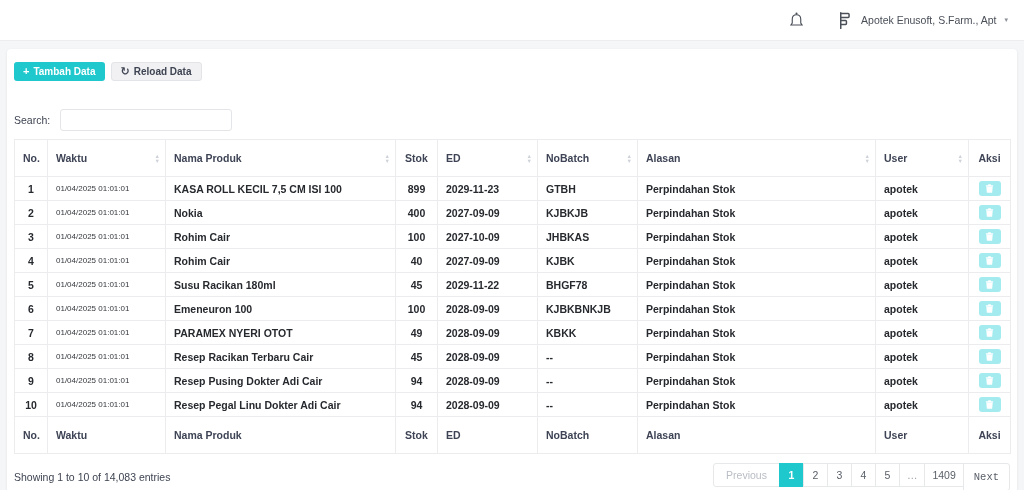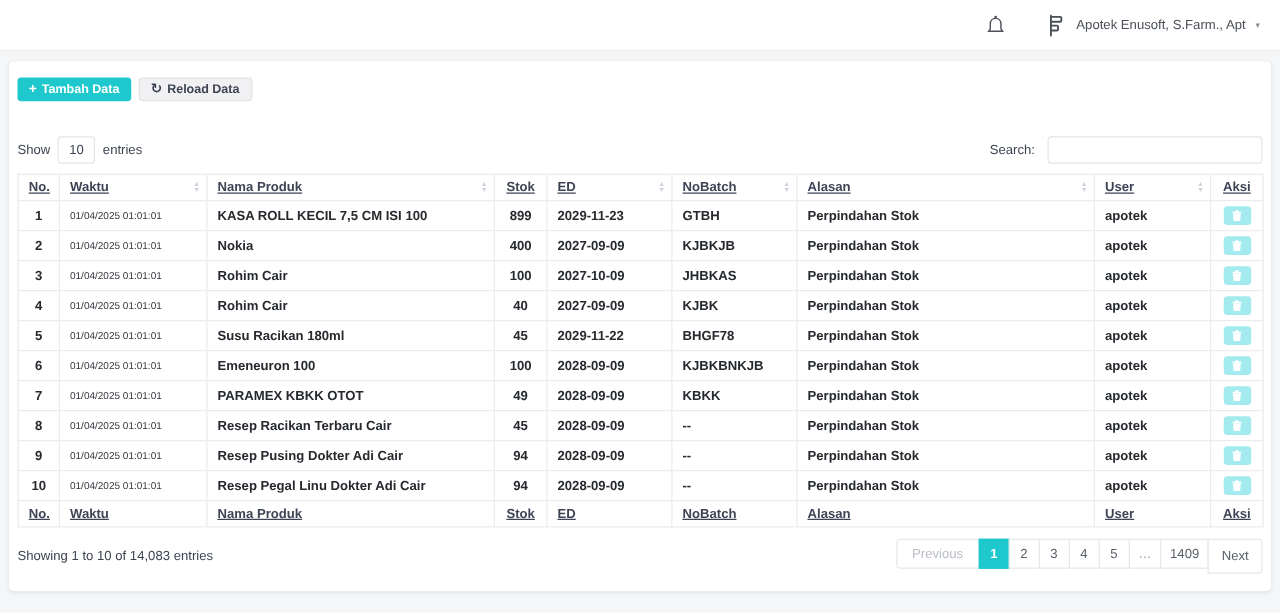--- a/index.html
+++ b/index.html
@@ -45,21 +45,21 @@
   }
   .search-box { display:flex; align-items:center; gap:10px; }
   .search-box input {
     width:172px; height:22px; border:1px solid #e4e5e8; border-radius:3px;
     padding:0 8px; font-size:10.5px; outline:none; font-family:inherit;
   }
   
   table { border-collapse:collapse; table-layout:fixed; width:996px; }
   th, td { border:1px solid #ececee; padding:4px 8px; font-size:10.5px; overflow:hidden; white-space:nowrap; }
   thead th, tfoot th {
-    text-align:left; font-weight:bold; color:#3e4455; height:21px; position:relative;text-decoration:underline;
+    text-align:left; font-weight:bold; color:#3e4455; height:37px; position:relative;
   }
   td { color:#26292e; font-weight:600; height:20px; }
   td.waktu { font-size:8px; font-weight:400; color:#34373d; }
   .al-center { text-align:center !important; }
   .sort { position:absolute; right:5px; top:50%; transform:translateY(-50%);
           display:inline-flex; flex-direction:column; color:#ced2d8; }
   .sort i { font-style:normal; font-size:5.5px; line-height:4.5px; }
   .delete-btn {
     width:22px; height:15px; background:var(--accent-light,#a3ebee); border:none; border-radius:3px;
     display:inline-flex; align-items:center; justify-content:center; cursor:pointer; vertical-align:middle;
@@ -67,21 +67,21 @@
   
   .card-footer { display:flex; justify-content:space-between; align-items:center; margin-top:9px;gap:20px; }
   .table-info { font-size:10.5px; color:#3e4452; }
   .pagination { display:flex; }
   .page-item {
     min-width:25px; height:24px; padding:0 7px; margin-left:-1px;
     display:inline-flex; align-items:center; justify-content:center;
     font-size:10.5px; color:#5a6069; background:#fff; border:1px solid #e7e8ea; cursor:pointer;
   }
   .page-item:first-child { border-radius:3px 0 0 3px; padding:0 12px; }
-  .page-item:last-child  { border-radius:0 3px 3px 0; padding:13px 10px; }
+  .page-item:last-child  { border-radius:0 3px 3px 0; padding:13px 10px;font-family:Liberation Mono, monospace; }
   .page-item.active { background:var(--accent,#1fc8cd); border-color:var(--accent,#1fc8cd); color:#fff; font-weight:bold; }
   .page-item.disabled { color:#b9bdc4; }
   .page-item.ellipsis { color:#9aa0a8; }
 </style>
 </head>
 <body>
 
 <div class="topbar">
   <div class="topbar-right">
     <button class="icon-btn">
@@ -109,25 +109,20 @@
       <span class="bicon">+</span>
       <span>Tambah Data</span>
     </button>
     <button class="btn btn-gray">
       <span class="bicon">↻</span>
       <span>Reload Data</span>
     </button>
   </div>
 
   <div class="controls">
-    <div class="show-entries">
-      <span>Show</span>
-      <span class="entries-select">10</span>
-      <span>entries</span>
-    </div>
     <div class="search-box">
       <span>Search:</span>
       <input type="text" style="">
     </div>
   </div>
 
   <table>
     <thead id="thead">
         <tr>
           <th class="al-center" style="width: 33px;"><span>No.</span></th>
@@ -246,21 +241,21 @@
           <td>apotek</td>
           <td class="al-center"><button class="delete-btn">
               <svg width="9" height="11" viewBox="0 0 24 26">
                 <path fill="#ffffff" d="M3.5 8h17l-1.5 16.5h-14L3.5 8zM9 1.5h6l1 3h5.5v3H2.5v-3H8l1-3z"></path>
               </svg>
             </button></td>
         </tr>
         <tr>
           <td class="al-center">7</td>
           <td class="waktu">01/04/2025 01:01:01</td>
-          <td>PARAMEX KBKK OTOT</td>
+          <td>PARAMEX NYERI OTOT</td>
           <td class="al-center">49</td>
           <td>2028-09-09</td>
           <td>KBKK</td>
           <td>Perpindahan Stok</td>
           <td>apotek</td>
           <td class="al-center"><button class="delete-btn">
               <svg width="9" height="11" viewBox="0 0 24 26">
                 <path fill="#ffffff" d="M3.5 8h17l-1.5 16.5h-14L3.5 8zM9 1.5h6l1 3h5.5v3H2.5v-3H8l1-3z"></path>
               </svg>
             </button></td>

